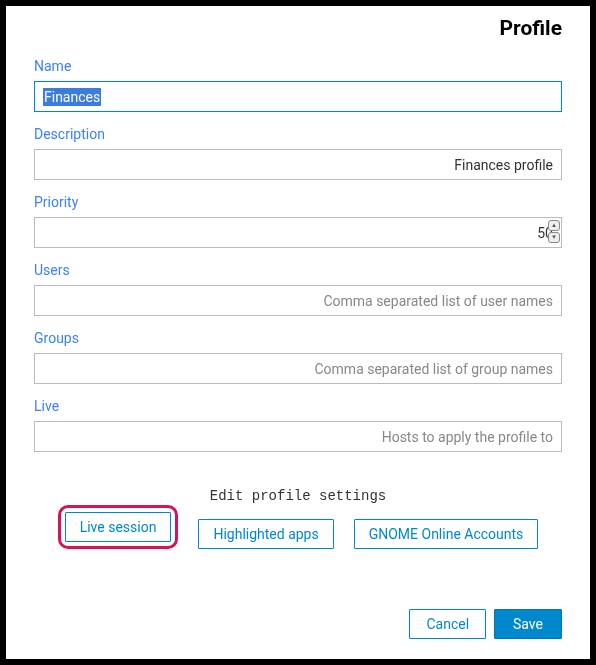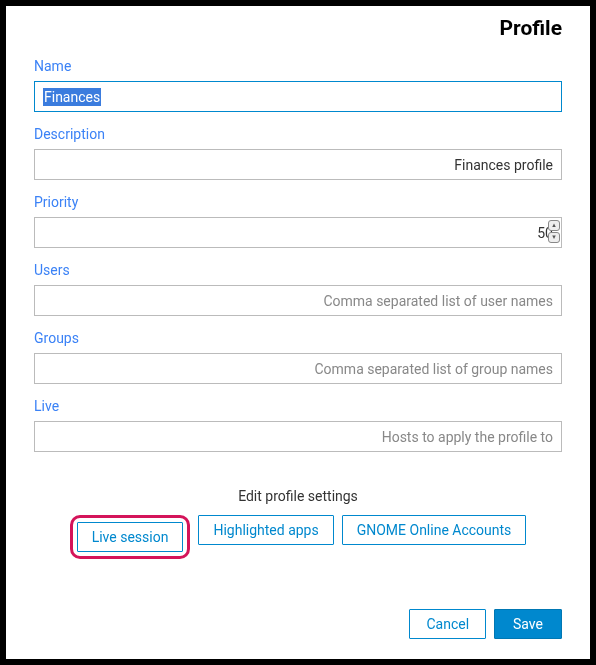--- a/index.html
+++ b/index.html
@@ -92,27 +92,28 @@
       cursor: pointer;
       color: #555;
     }
     .settings-section {
       margin-top: 8px;
       text-align: center;
     }
     .settings-label {
       font-size: 14px;
       color: #333;
-      margin-bottom: 11px;
+      margin-bottom: 1px;
+      font-family: Liberation Mono, monospace;
     }
     .settings-buttons {
       display: flex;
       justify-content: center;
-      gap: 8px;
-      align-items: flex-start;
+      gap: 20px;
+      align-items: flex-end;
     }
     .btn-outline {
       background: #fff;
       border: 1px solid #0088ce;
       color: #0088ce;
       padding: 6px 14px;
       font-size: 14px;
       cursor: pointer;
       font-family: inherit;
       border-radius: 1px;

